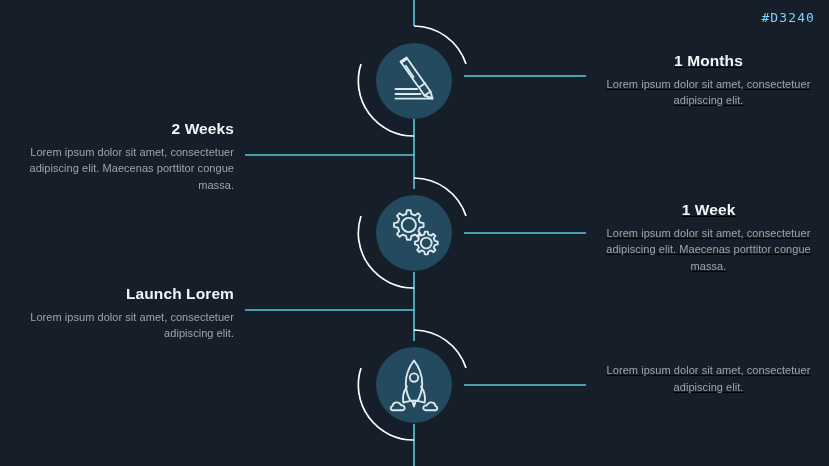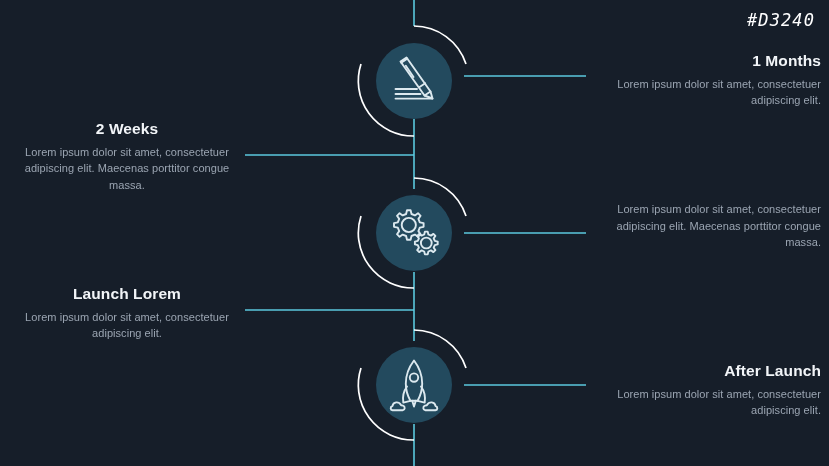--- a/index.html
+++ b/index.html
@@ -17,45 +17,44 @@
   }
   #svg-layer {
     position:absolute; left:0; top:0;
     width:829px; height:466px;
   }
   
   .code-label {
     position:absolute;
     right:14px; top:10px;
     font-family:"DejaVu Sans Mono", monospace;
-    font-size:17px;
+    font-size:13px;
     letter-spacing:1.1px;
-    color:#ffffff;
+    color:#7dd3fc;
     white-space:nowrap;
-    font-style:italic;
   }
   
   .blk { position:absolute; }
   .blk h3 {
     font-size:15.5px;
     font-weight:bold;
     color:#F2F5F8;
     line-height:1.2;
     margin-bottom:5px;
     letter-spacing:.1px;
   }
   .blk p {
     font-size:11px;
     font-weight:normal;
     color:#9BA5B2;
     line-height:1.52;
     letter-spacing:.05px;
   }
-  .blk.right { text-align:right; }
-  .blk.left  { text-align:center; }
+  .blk.right { text-align:center;text-decoration:underline; }
+  .blk.left  { text-align:right; }
 
   .b-months  { left:596px; top:52px;  width:225px; }
   .b-2weeks  { left:20px;  top:120px; width:214px; }
   .b-1week   { left:596px; top:201px; width:225px; }
   .b-launch  { left:20px;  top:285px; width:214px; }
   .b-after   { left:596px; top:362px; width:225px; }
 
   
   .icon-wrap {
     position:absolute;
@@ -194,26 +193,26 @@
     <h3>1 Months</h3>
     <p>Lorem ipsum dolor sit amet, consectetuer adipiscing elit.</p>
   </div>
 
   <div class="blk left b-2weeks">
     <h3>2 Weeks</h3>
     <p>Lorem ipsum dolor sit amet, consectetuer adipiscing elit. Maecenas porttitor congue massa.</p>
   </div>
 
   <div class="blk right b-1week">
+    <h3>1 Week</h3>
     <p>Lorem ipsum dolor sit amet, consectetuer adipiscing elit. Maecenas porttitor congue massa.</p>
   </div>
 
   <div class="blk left b-launch">
     <h3>Launch Lorem</h3>
     <p>Lorem ipsum dolor sit amet, consectetuer adipiscing elit.</p>
   </div>
 
   <div class="blk right b-after">
-    <h3>After Launch</h3>
     <p>Lorem ipsum dolor sit amet, consectetuer adipiscing elit.</p>
   </div>
 
 </div>
 
 </body></html>

